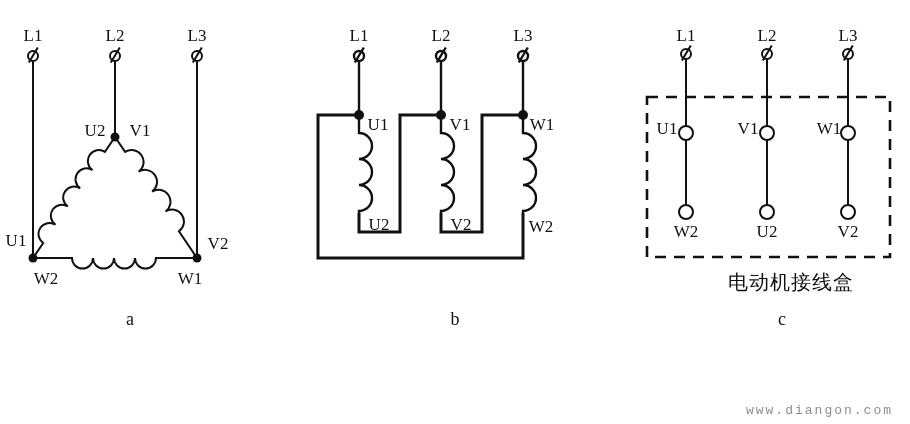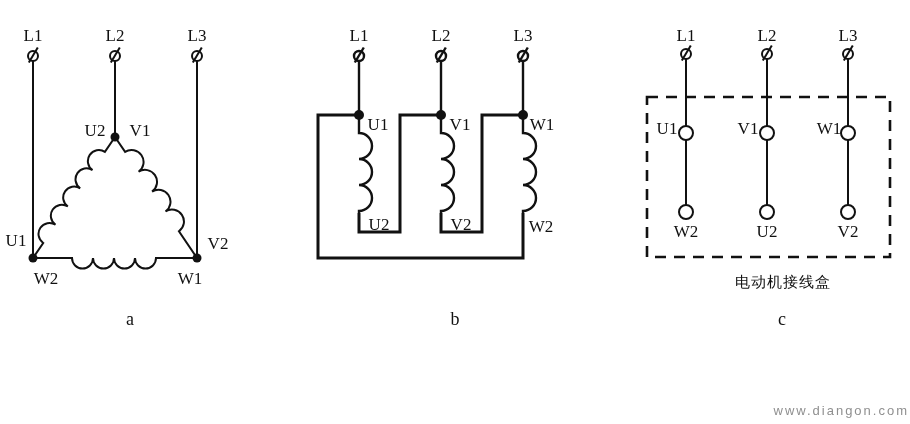--- a/index.html
+++ b/index.html
@@ -7,28 +7,28 @@
     position:relative;width:910px;height:424px;background:#ffffff;
     font-family:"Liberation Serif","DejaVu Serif",serif;color:#111111;
     overflow:hidden;
   }
   .stage svg{position:absolute;left:0;top:0;}
   .lbl{
     position:absolute;transform:translate(-50%,-50%);
     font-size:17px;line-height:1;white-space:nowrap;color:#111111;
   }
   .cap{font-size:18px;}
-  .boxlbl{font-size:15px;letter-spacing:1px;}
+  .boxlbl{font-size:20px;letter-spacing:1px;margin-left:8px;}
   .title{
     position:absolute;left:511px;top:371px;transform:translate(-50%,-50%);
     font-size:40px;letter-spacing:1px;white-space:nowrap;color:#151515;
   }
   .watermark{
-    position:absolute;right:1px;top:403px;
-    font-family:Liberation Sans, sans-serif;
+    position:absolute;right:17px;top:403px;
+    font-family:Liberation Mono, monospace;
     font-size:13px;letter-spacing:2px;color:#8f8f8f;white-space:nowrap;
   }
 </style>
 </head>
 <body>
 
 <div class="stage">
 
   <svg width="910" height="424" viewBox="0 0 910 424">
     <g stroke="#111111" fill="none">

